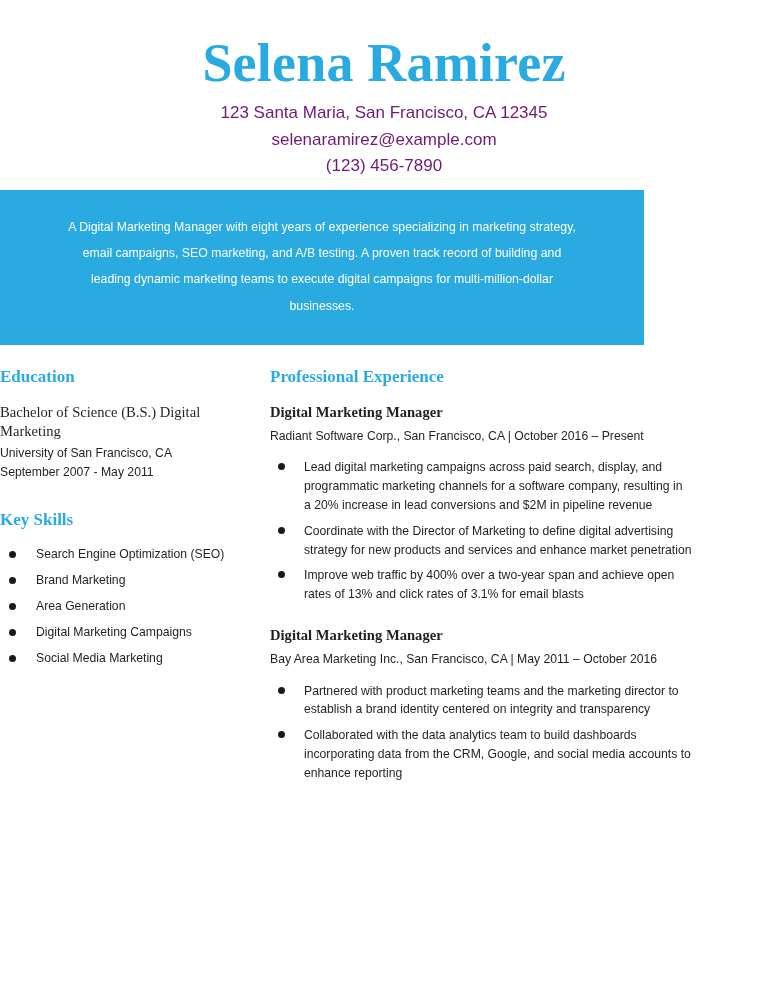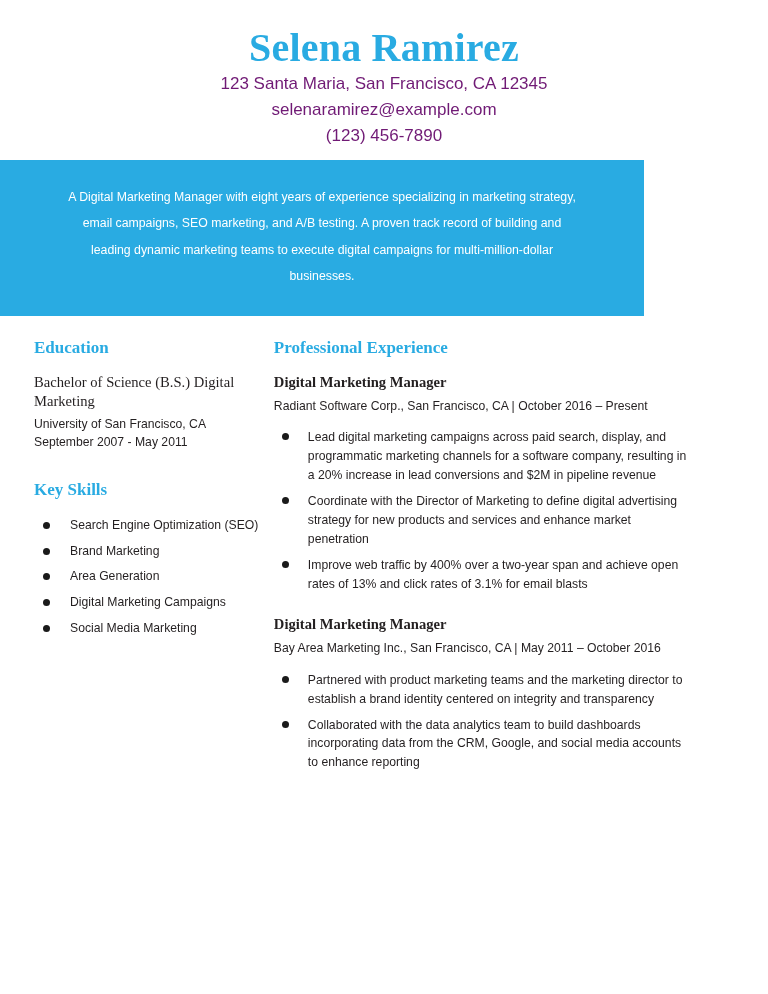--- a/index.html
+++ b/index.html
@@ -23,25 +23,25 @@
   }
 
   
   .header {
     padding-top: 26px;
     text-align: center;
   }
   .full-name {
     font-family: "Liberation Serif", serif;
     font-weight: bold;
-    font-size: 40px;
+    font-size: 54px;
     line-height: 1.12;
     color: #29abe2;
     letter-spacing: 0.2px;
-    margin: 0;
+    margin: 7px;
   }
   .contact-block {
     font-size: 17px;
     line-height: 1.55;
     color: #701a75;
   }
   .contact-line {
     display: block;
   }
 
@@ -62,23 +62,21 @@
   }
 
   
   .columns {
     display: flex;
     align-items: flex-start;
     padding-top: 22px;
   }
   .col-left {
     width: 261px;
-    padding-left: 28px;
-    box-sizing: border-box;
-    margin-left: 6px;
+    box-sizing: border-box;
   }
   .col-right {
     width: 507px;
     padding-left: 9px;
     padding-right: 76px;
     box-sizing: border-box;
   }
 
   .section-heading {
     font-family: "Liberation Serif", serif;

